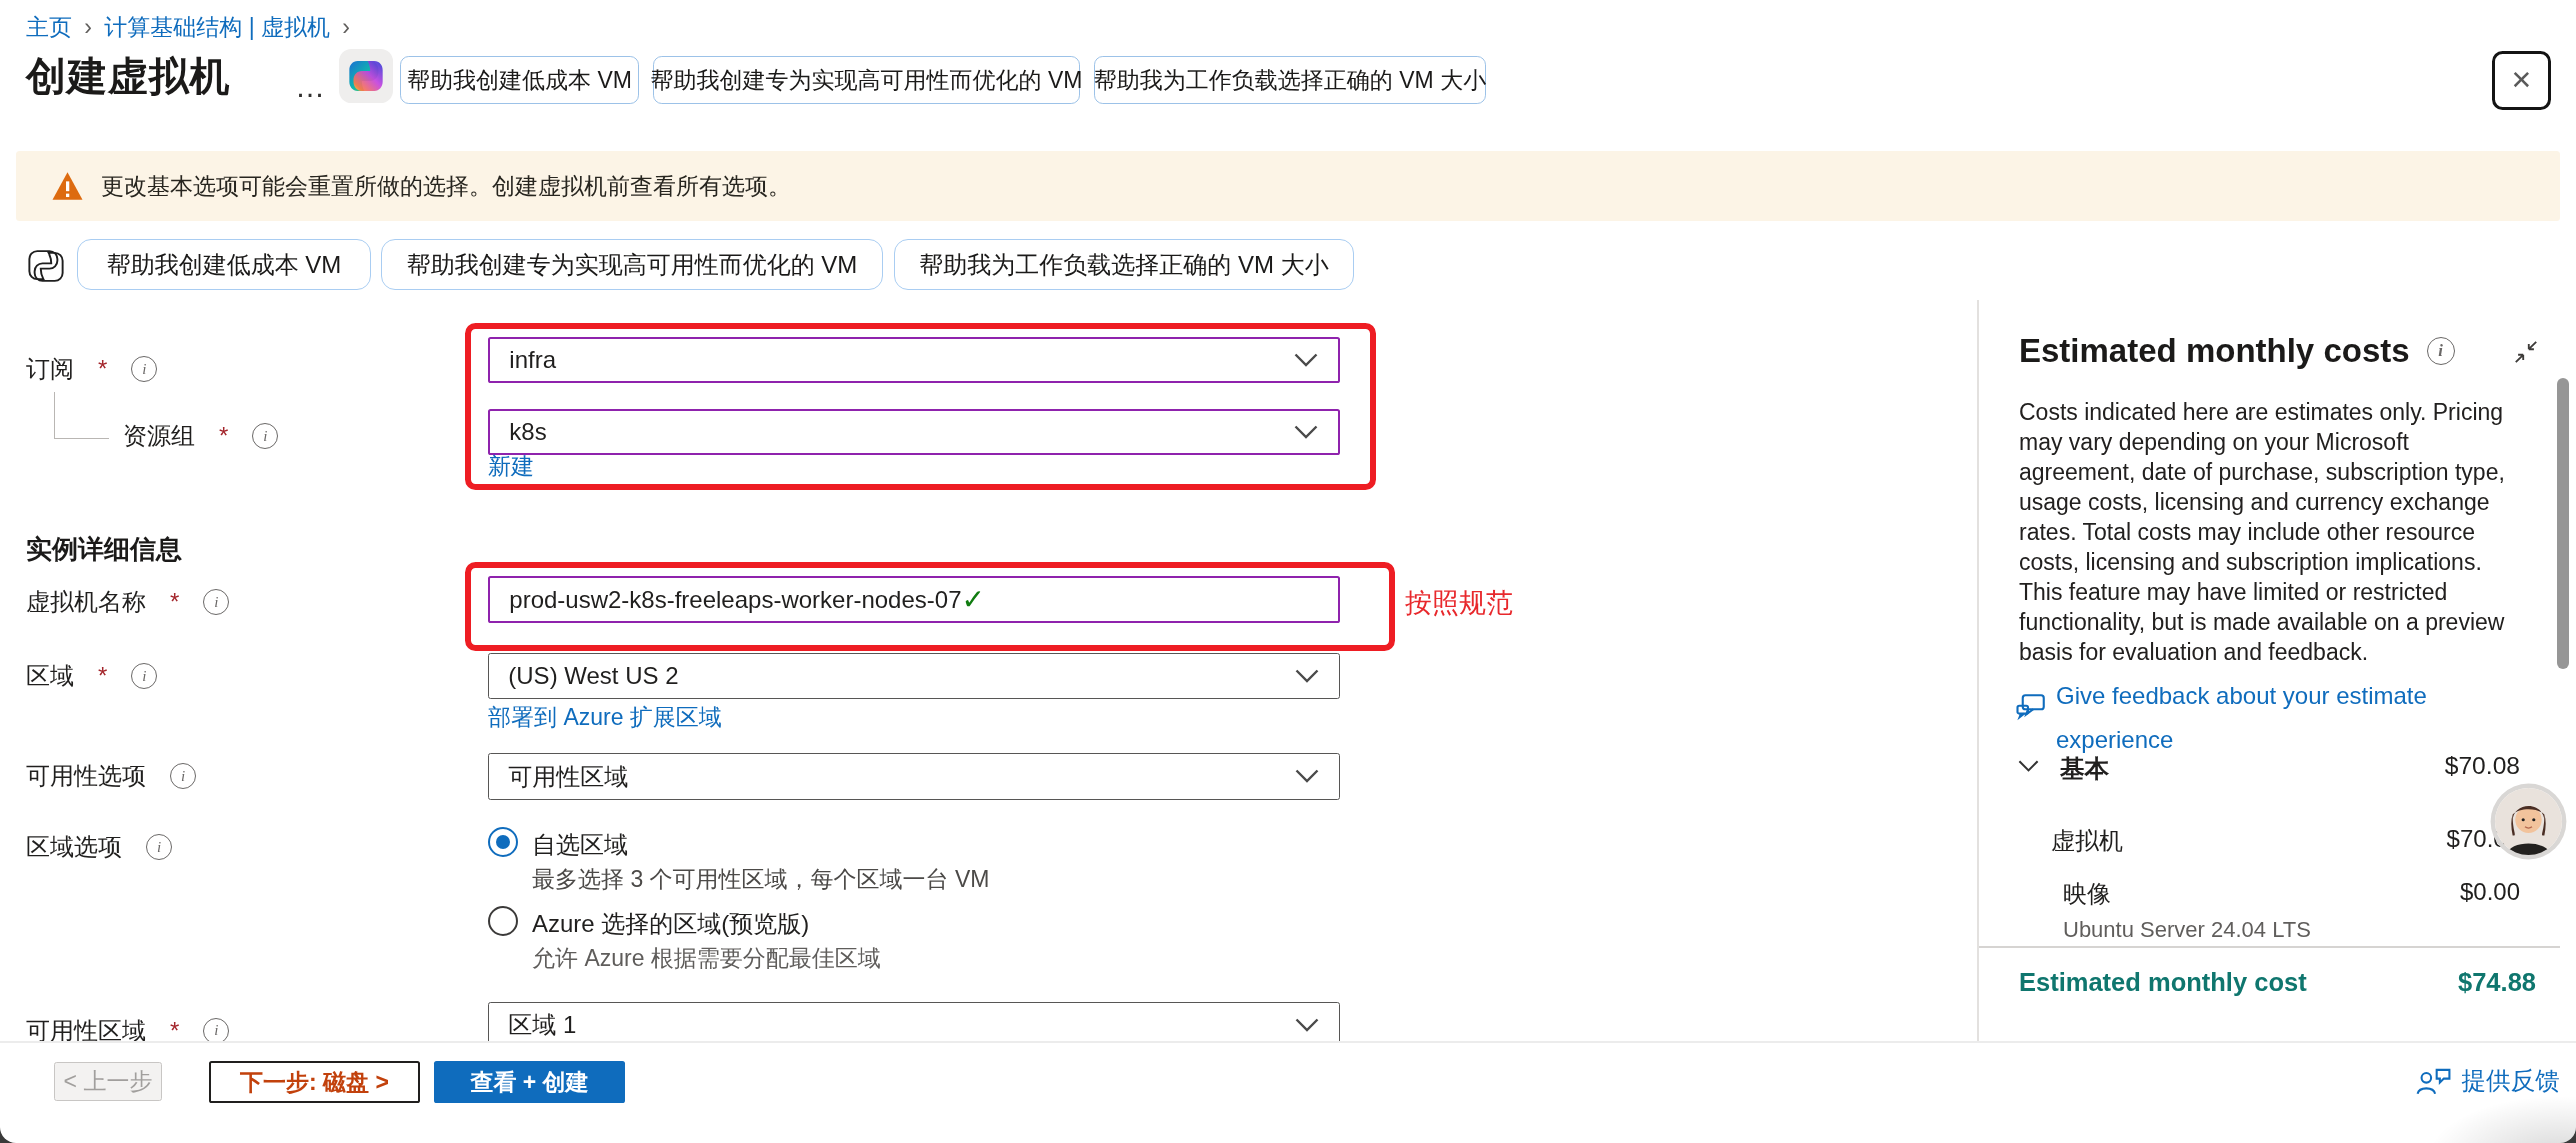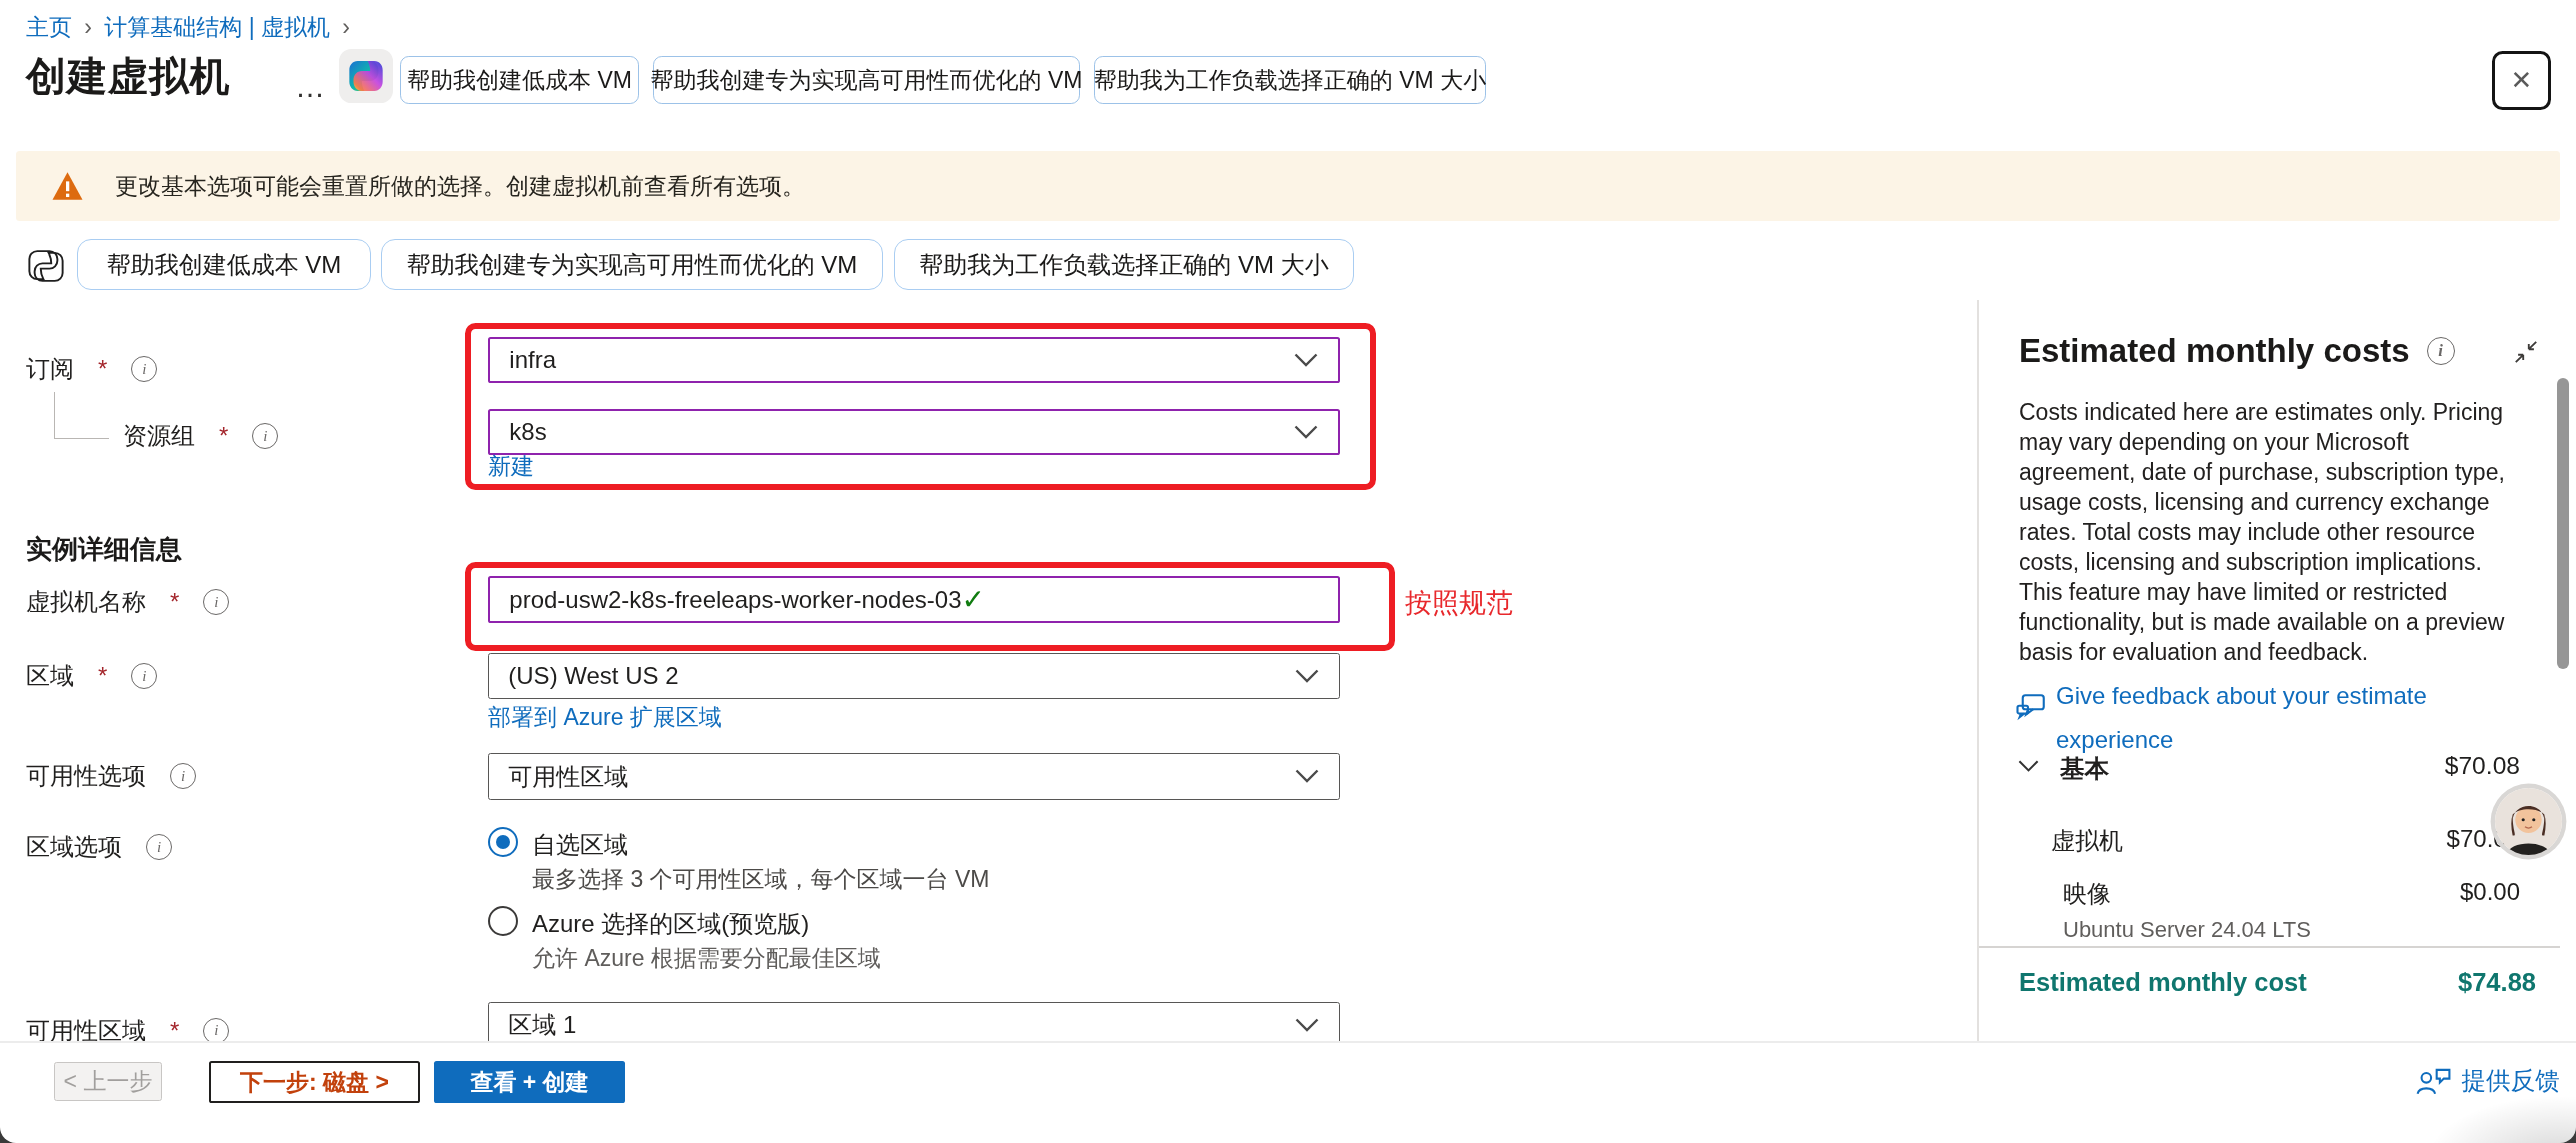--- a/index.html
+++ b/index.html
@@ -18,21 +18,21 @@
     display:flex;align-items:center;justify-content:center;cursor:pointer;}
   .pill{display:flex;align-items:center;justify-content:center;background:#fff;
     border:1.8px solid #9cc2e8;border-radius:8.8px;font-size:23px;color:#1b1a19;
     cursor:pointer;white-space:nowrap;}
   .pill2{border:1.8px solid #a9cdf2;border-radius:14px;font-size:24px;}
   .close-btn{width:53px;height:53px;border:3.5px solid #141414;border-radius:10.5px;
     background:#fff;display:flex;align-items:center;justify-content:center;
     font-size:26px;color:#5a5a5a;cursor:pointer;}
   
   .warn{background:#fcf4e6;border-radius:3.5px;display:flex;align-items:center;
-    gap:31px;padding-left:35px;font-size:23px;color:#27251f;}
+    gap:17px;padding-left:35px;font-size:23px;color:#27251f;}
   
   .lbl{font-size:24px;color:#201f1e;display:flex;gap:24px;align-items:center;white-space:nowrap;text-align:center;}
   .req{color:#a4262c;font-size:24px;}
   .info{display:inline-flex;width:24px;height:24px;border:1.8px solid #6a6867;border-radius:50%;
     align-items:center;justify-content:center;font-size:15px;font-style:italic;
     font-family:"Liberation Serif",serif;color:#6a6867;cursor:pointer;}
   .dd{background:#fff;border:1.8px solid #575655;border-radius:2.6px;display:flex;
     align-items:center;padding:0 19.3px;font-size:24px;cursor:pointer;box-sizing:border-box;}
   .dd .dd-text{flex:1;}
   .dd.focus{border:2.6px solid #8f23ad;}
@@ -160,21 +160,21 @@
   <div class="abs redbox" style="left:465px;top:323px;width:899px;height:155px;"></div>
 
   <div class="abs section-h" style="left:26px;top:532px;">实例详细信息</div>
 
   <div class="abs lbl" style="left:26px;top:586px;">
     <span>虚拟机名称</span>
     <span class="req">*</span>
     <span class="info">i</span>
   </div>
   <div class="abs input" style="left:488px;top:576px;width:852px;height:47px;">
-    <span class="dd-text">prod-usw2-k8s-freeleaps-worker-nodes-03</span>
+    <span class="dd-text">prod-usw2-k8s-freeleaps-worker-nodes-07</span>
     <span class="check">✓</span>
   </div>
   <div class="abs redbox" style="left:465px;top:562px;width:918px;height:77px;"></div>
   <div class="abs annot" style="left:1405px;top:585px;">按照规范</div>
 
   <div class="abs lbl" style="left:26px;top:660px;">
     <span>区域</span>
     <span class="req">*</span>
     <span class="info">i</span>
   </div>

